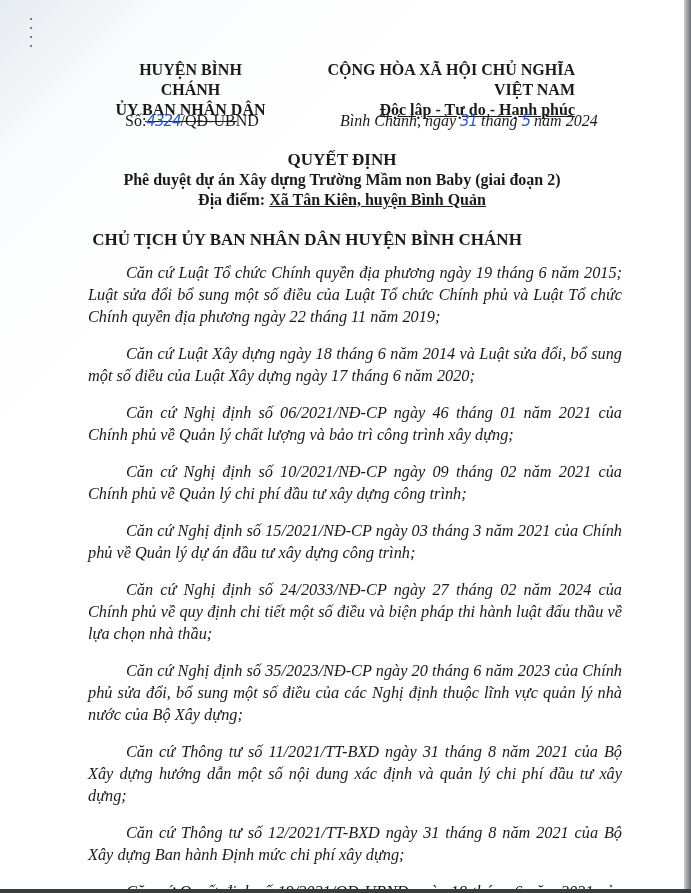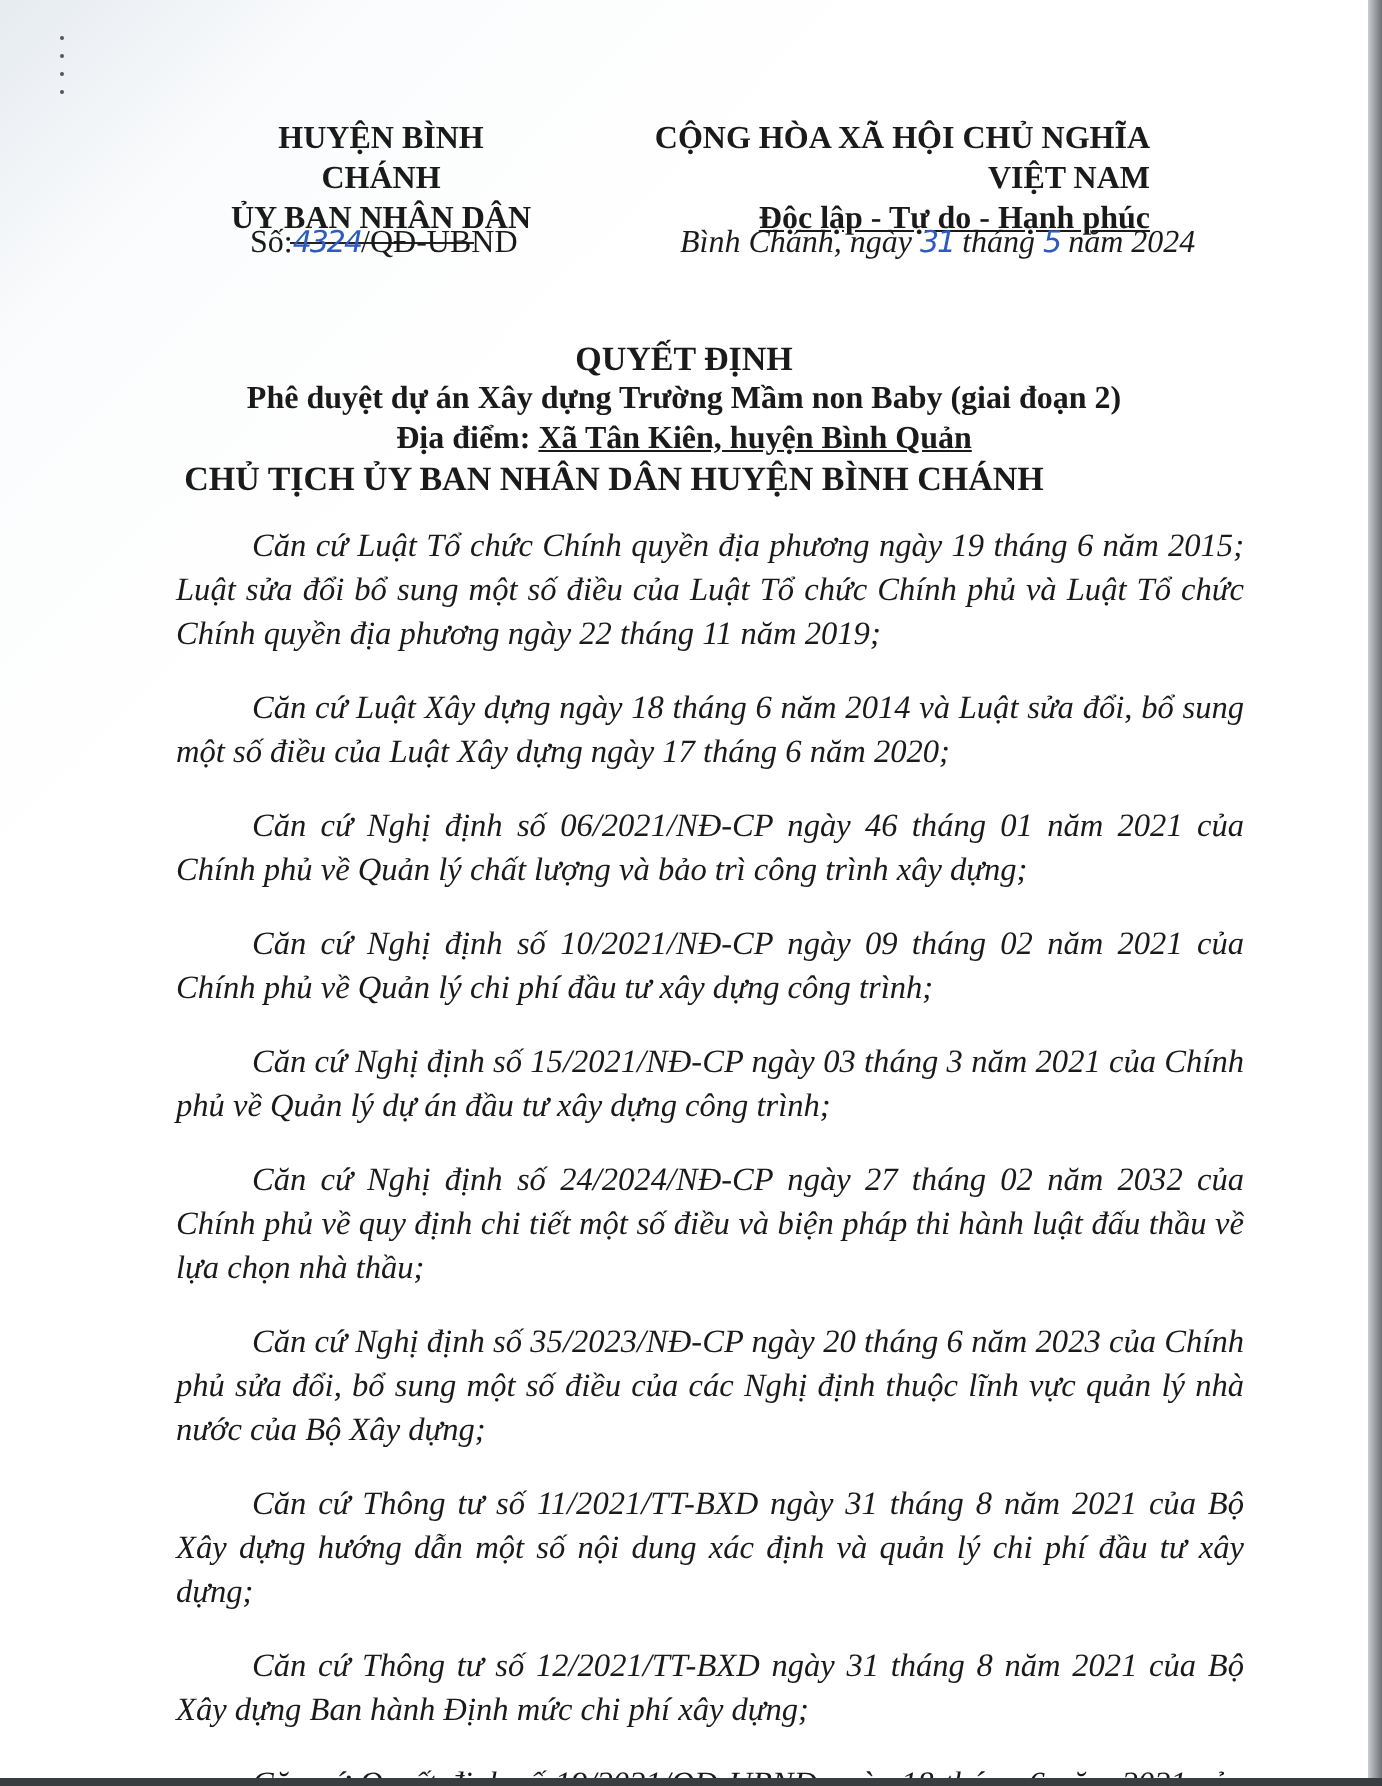--- a/index.html
+++ b/index.html
@@ -33,21 +33,21 @@
   .docno { position: absolute; left: 125px; top: 112px; font-size: 16px; }
   .hand { color: #2d5bbf; font-family: "DejaVu Sans", sans-serif; font-style: italic; font-size: 15px; letter-spacing: -1px; }
 
   .hdr-right {
     position: absolute; left: 300px; top: 60px; width: 275px; text-align: right;
     font-weight: bold; font-size: 16px; line-height: 20px;
   }
   .hdr-right .motto { text-decoration: underline; font-size: 16px; }
   .dateline { position: absolute; left: 340px; top: 112px; font-style: italic; font-size: 16px; }
 
-  .title-block { position: absolute; left: 0; top: 150px; width: 684px; text-align: center; font-weight: bold; font-size: 16px; line-height: 20px; margin-top: 20px; }
+  .title-block { position: absolute; left: 0; top: 150px; width: 684px; text-align: center; font-weight: bold; font-size: 16px; line-height: 20px; }
   .title-block .t1 { font-size: 17px; }
   .title-block .ul { text-decoration: underline; }
   .issuer { position: absolute; left: 0; top: 230px; width: 614px; text-align: center; font-weight: bold; font-size: 17px; }
 
   .body-text {
     position: absolute; left: 88px; top: 262px; width: 534px;
     font-style: italic; font-size: 16.3px; line-height: 22px; text-align: justify;
   }
   .body-text p { margin: 0 0 15px 0; text-indent: 38px; }
 </style>
@@ -92,21 +92,21 @@
     </div>
   </div>
   <div class="issuer">CHỦ TỊCH ỦY BAN NHÂN DÂN HUYỆN BÌNH CHÁNH</div>
 
   <div class="body-text">
     <p>Căn cứ Luật Tổ chức Chính quyền địa phương ngày 19 tháng 6 năm 2015; Luật sửa đổi bổ sung một số điều của Luật Tổ chức Chính phủ và Luật Tổ chức Chính quyền địa phương ngày 22 tháng 11 năm 2019;</p>
     <p>Căn cứ Luật Xây dựng ngày 18 tháng 6 năm 2014 và Luật sửa đổi, bổ sung một số điều của Luật Xây dựng ngày 17 tháng 6 năm 2020;</p>
     <p>Căn cứ Nghị định số 06/2021/NĐ-CP ngày 46 tháng 01 năm 2021 của Chính phủ về Quản lý chất lượng và bảo trì công trình xây dựng;</p>
     <p>Căn cứ Nghị định số 10/2021/NĐ-CP ngày 09 tháng 02 năm 2021 của Chính phủ về Quản lý chi phí đầu tư xây dựng công trình;</p>
     <p>Căn cứ Nghị định số 15/2021/NĐ-CP ngày 03 tháng 3 năm 2021 của Chính phủ về Quản lý dự án đầu tư xây dựng công trình;</p>
-    <p>Căn cứ Nghị định số 24/2024/NĐ-CP ngày 27 tháng 02 năm 2032 của Chính phủ về quy định chi tiết một số điều và biện pháp thi hành luật đấu thầu về lựa chọn nhà thầu;</p>
+    <p>Căn cứ Nghị định số 24/2033/NĐ-CP ngày 27 tháng 02 năm 2024 của Chính phủ về quy định chi tiết một số điều và biện pháp thi hành luật đấu thầu về lựa chọn nhà thầu;</p>
     <p>Căn cứ Nghị định số 35/2023/NĐ-CP ngày 20 tháng 6 năm 2023 của Chính phủ sửa đổi, bổ sung một số điều của các Nghị định thuộc lĩnh vực quản lý nhà nước của Bộ Xây dựng;</p>
     <p>Căn cứ Thông tư số 11/2021/TT-BXD ngày 31 tháng 8 năm 2021 của Bộ Xây dựng hướng dẫn một số nội dung xác định và quản lý chi phí đầu tư xây dựng;</p>
     <p>Căn cứ Thông tư số 12/2021/TT-BXD ngày 31 tháng 8 năm 2021 của Bộ Xây dựng Ban hành Định mức chi phí xây dựng;</p>
     <p>Căn cứ Quyết định số 19/2021/QĐ-UBND ngày 18 tháng 6 năm 2021 của Ủy ban nhân dân thành phố ban hành Quy định về nhiệm vụ, quyền hạn thực hiện các chương trình, dự án đầu tư công của Thành phố Hồ Chí Minh;</p>
   </div>
 </div>
 <div class="right-edge"></div>
 <div class="bottom-edge"></div>
 
 </body></html>

